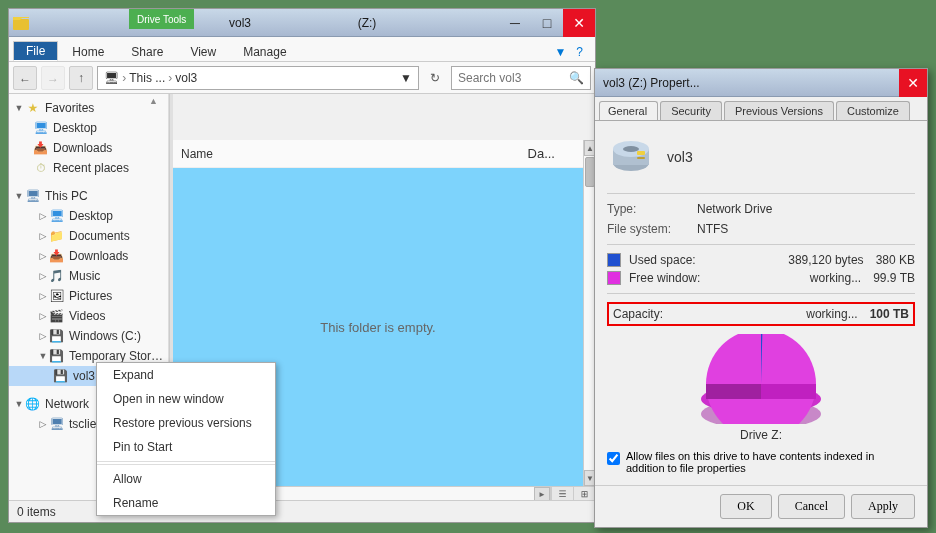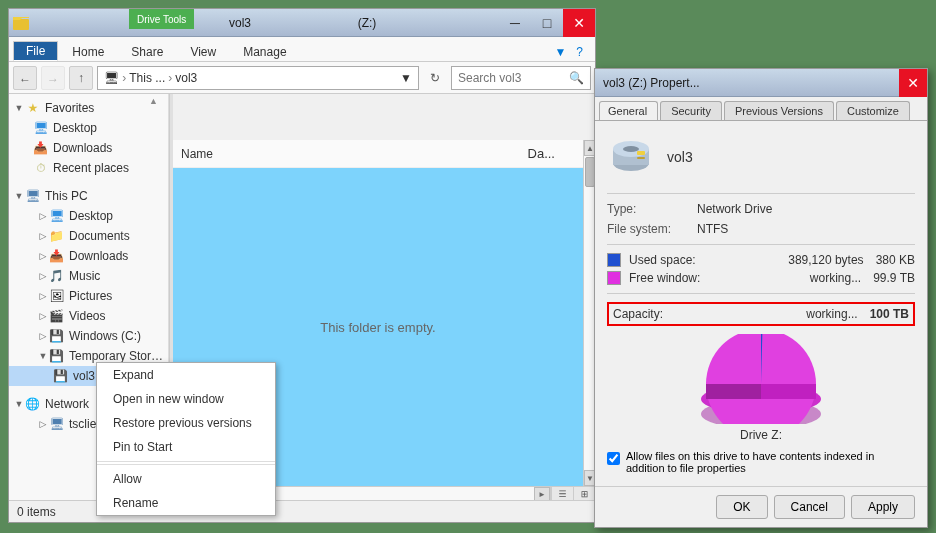--- a/index.html
+++ b/index.html
@@ -287,21 +287,21 @@
     }
     .checkbox-row input { margin-right: 6px; margin-top: 2px; }
 
     
     .dialog-footer {
       display: flex; justify-content: flex-end; padding: 8px 12px;
       border-top: 1px solid #ccc; gap: 6px;
     }
     .dialog-btn {
       padding: 4px 16px; font-size: 12px; background: #e8e8e8;
-      border: 1px solid #aaa; cursor: pointer; border-radius: 3px;
+      border: 1px solid #aaa; cursor: pointer; border-radius: 3px; font-family: Liberation Serif, serif;
     }
   </style>
 </head>
 <body>
 
 <div class="explorer-window">
 
   <div class="title-bar">
     <div class="item-icon" style="margin-right:4px;">
       <svg width="16" height="16" viewBox="0 0 16 16">

